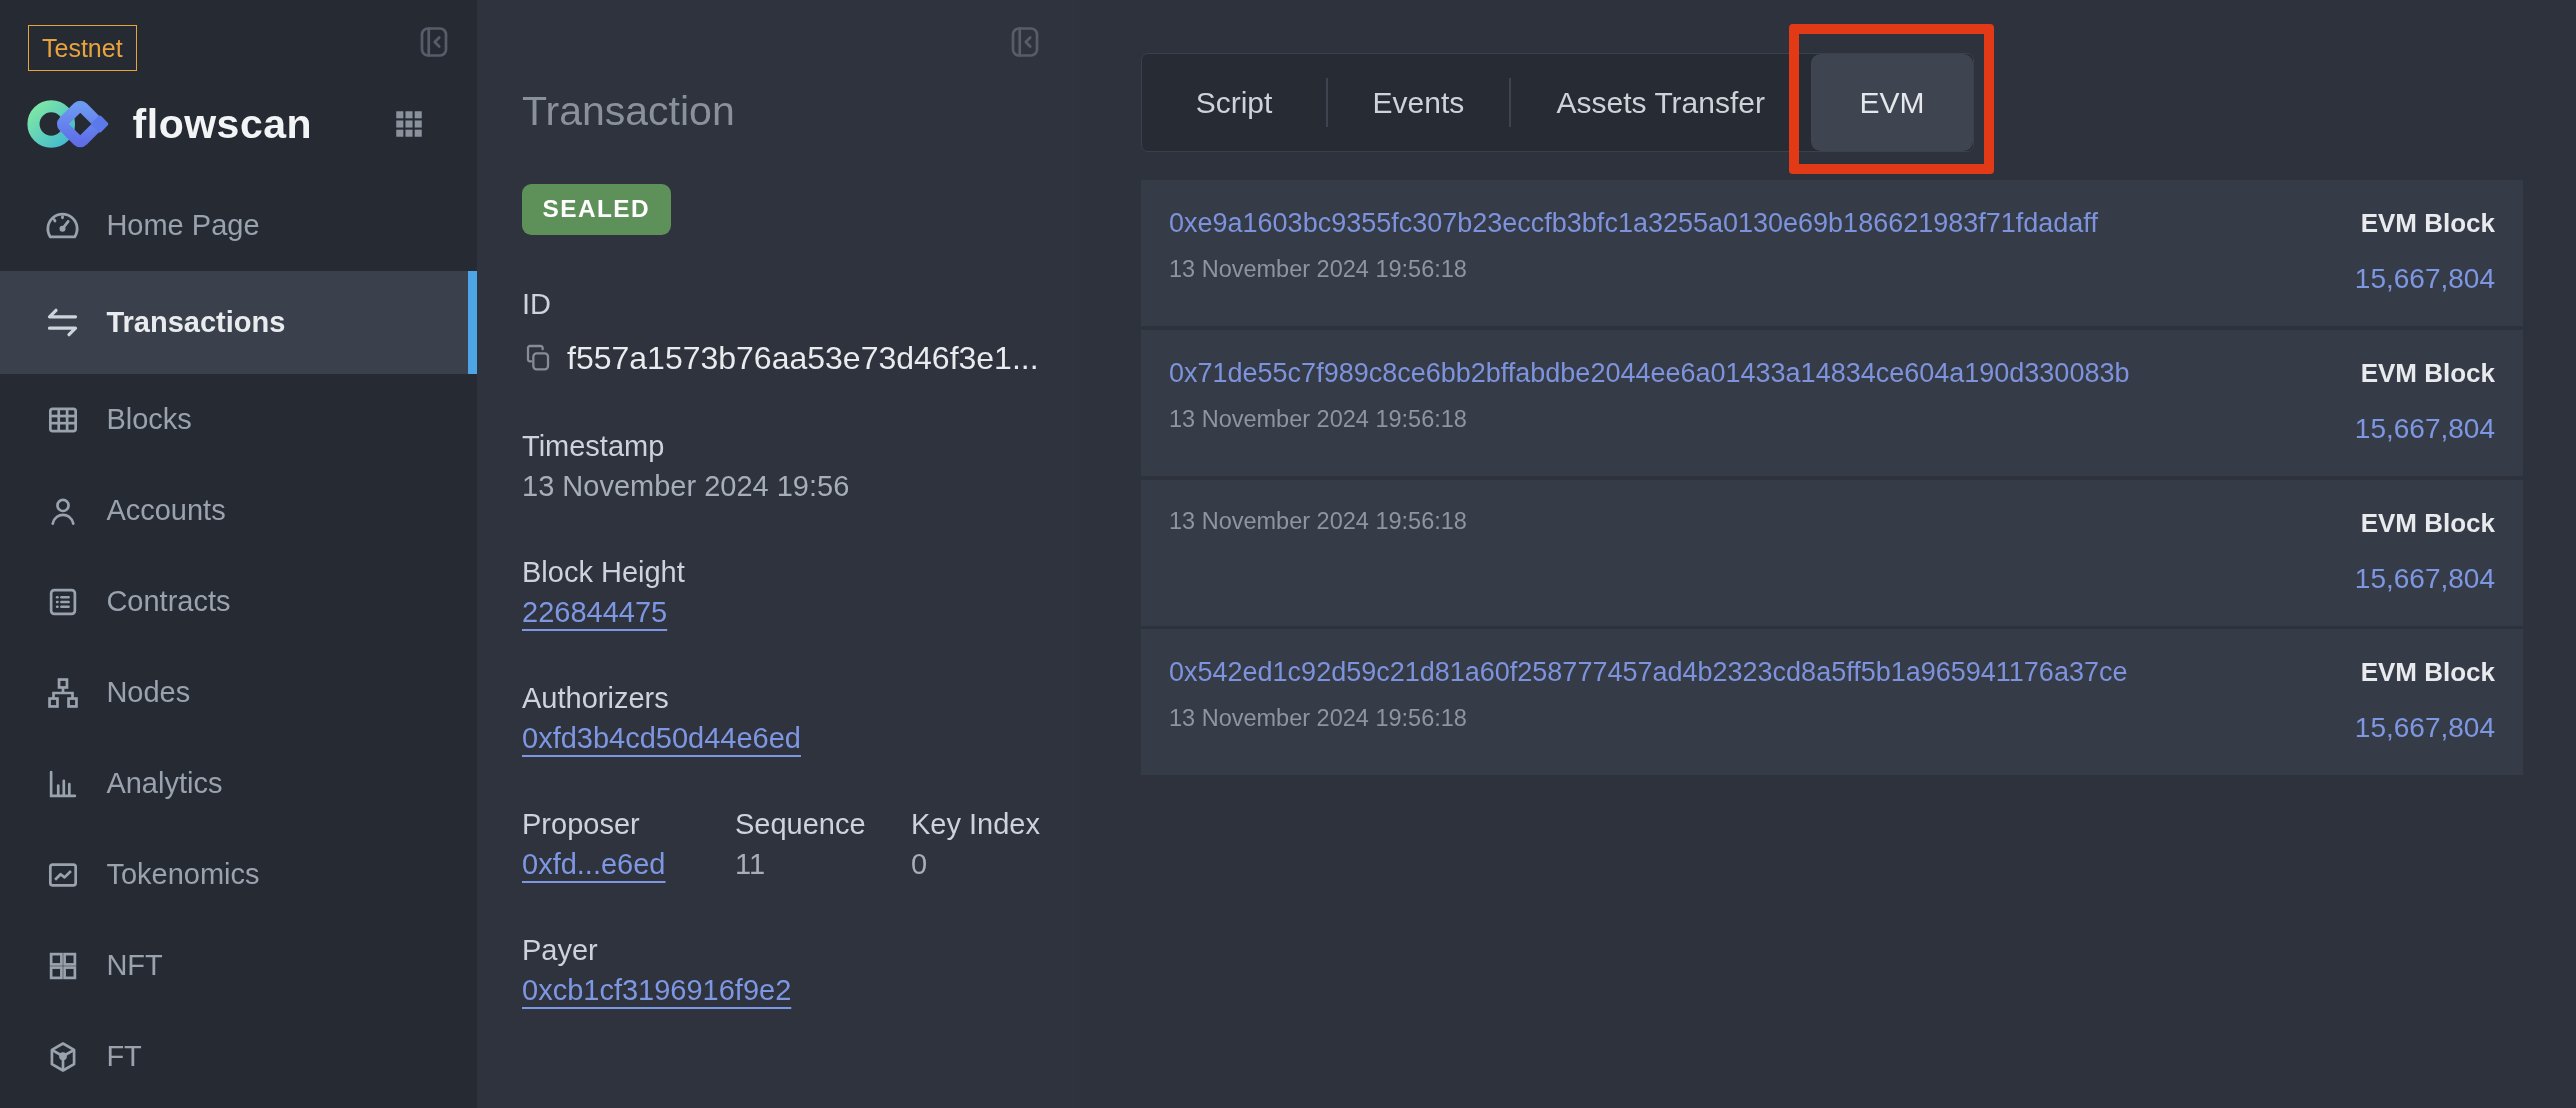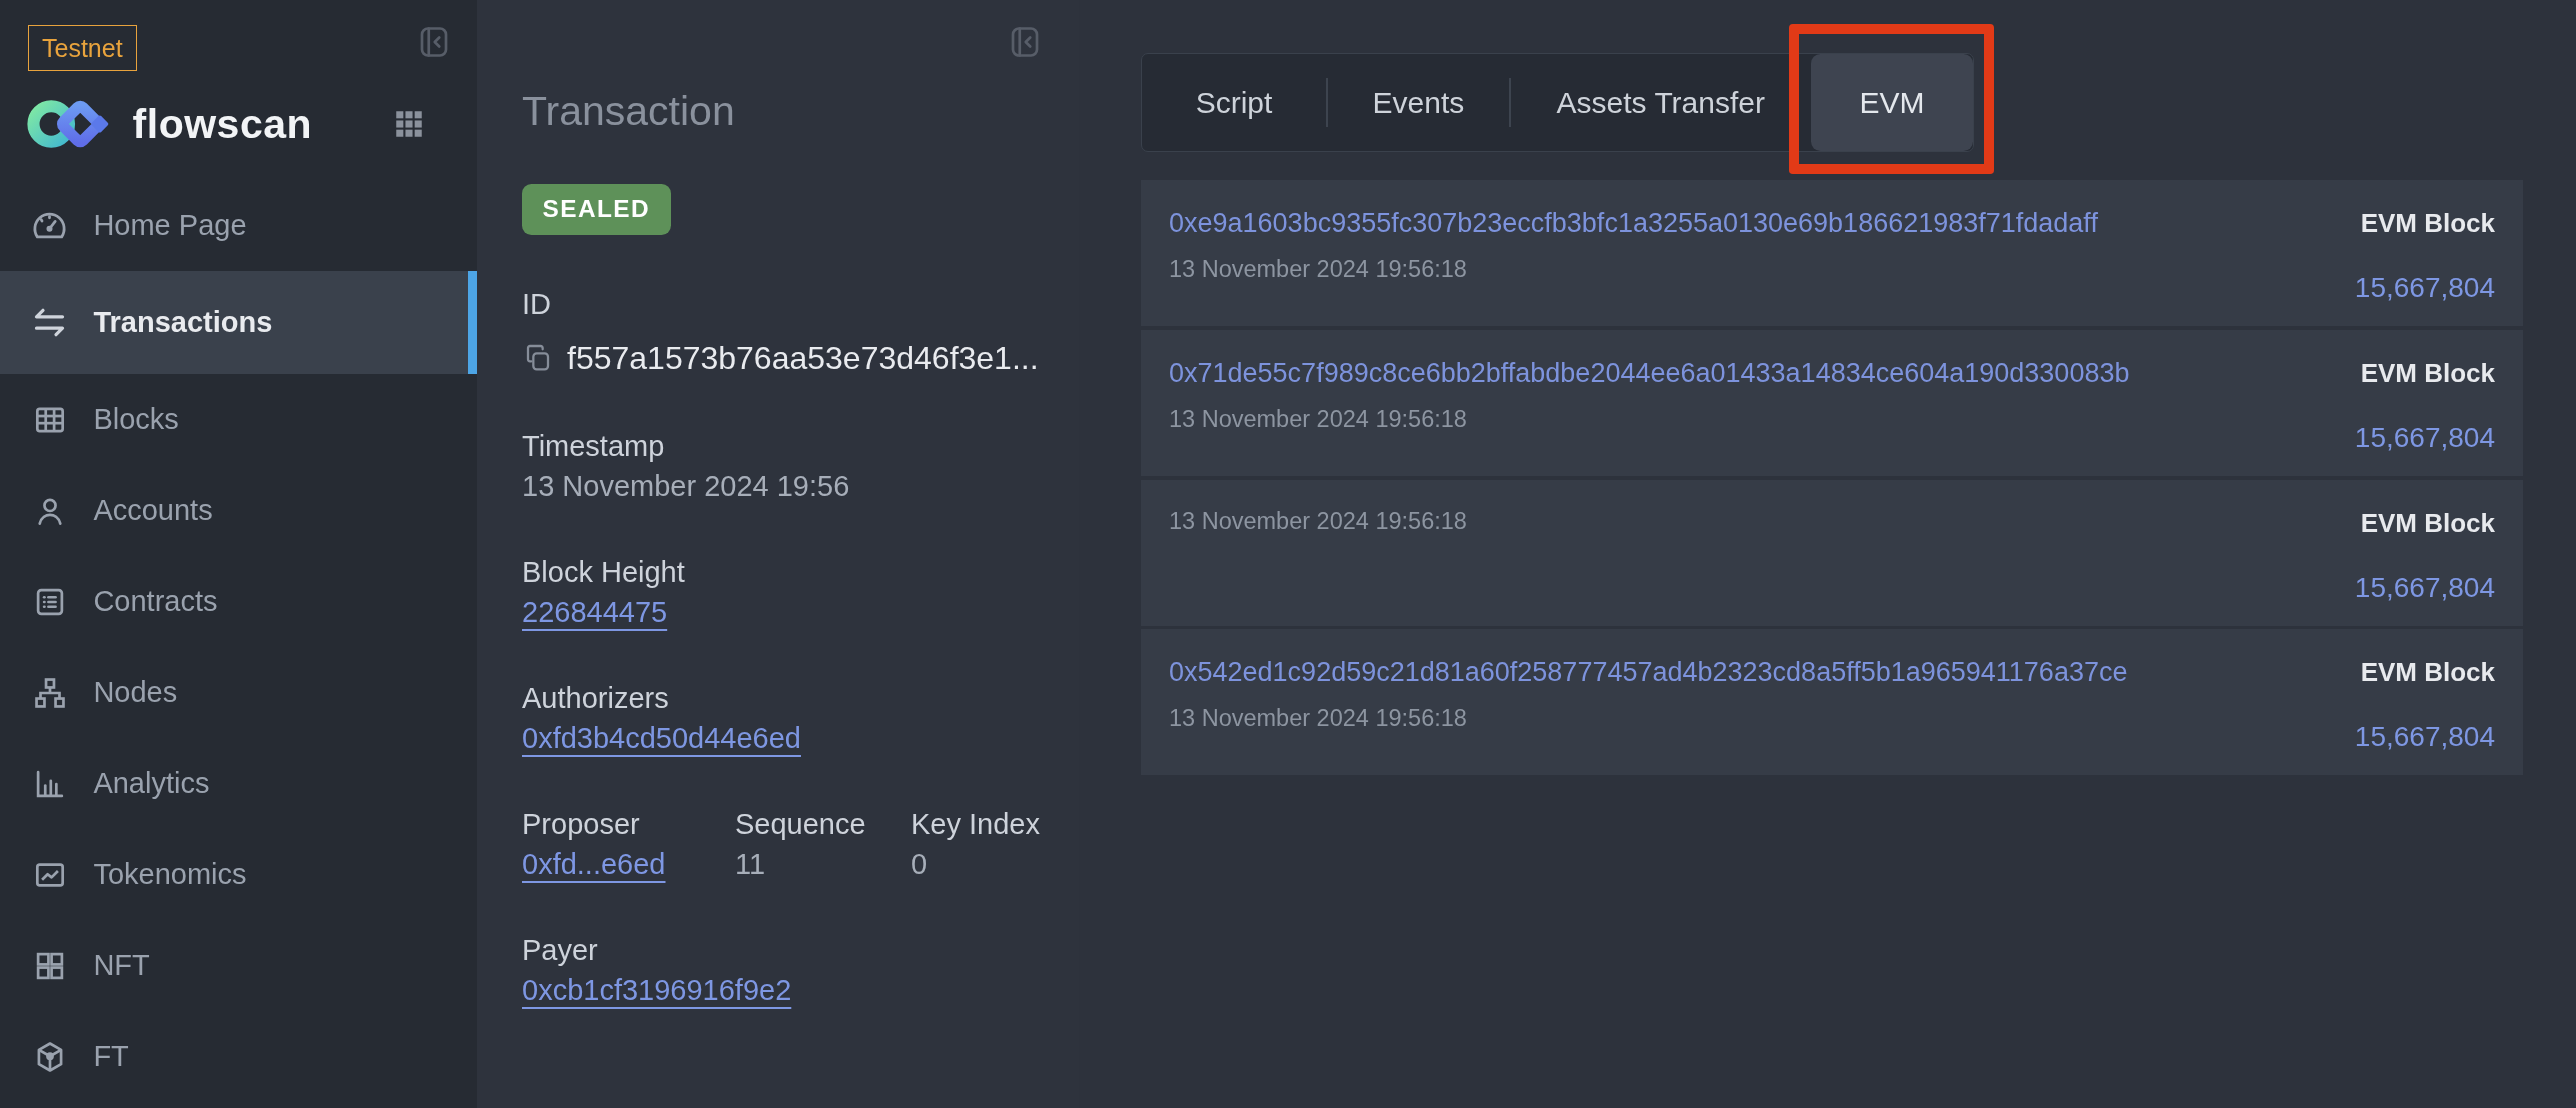--- a/index.html
+++ b/index.html
@@ -29,21 +29,21 @@
     display:flex; align-items:center;
   }
   .brand-text {
     font-size:41px; font-weight:700; color:#f2f4f6; margin-left:20.6px;
     letter-spacing:0.5px;
   }
   .apps-icon { margin-left:auto; margin-right:24.4px; color:#8a919c; }
 
   .nav { position:absolute; left:0; top:180px; width:477px; }
   .nav-item {
-    height:91px; display:flex; align-items:center; padding-left:30px;
+    height:91px; display:flex; align-items:center; padding-left:43px;
     color:#9aa2ae; font-size:29px; cursor:pointer; position:relative;
   }
   .nav-item .nav-icon { width:39px; display:flex; justify-content:center; color:#9aa2ae; }
   .nav-item .nav-label { margin-left:24.4px; }
   .nav-item.active {
     height:103px; background:#3a414c; color:#e9ebef; font-weight:700;
   }
   .nav-item.active .nav-icon { color:#cfd4dc; }
   .nav-item.active .active-bar {
     position:absolute; right:0; top:0; width:9.4px; height:100%; background:#4da5e6;
@@ -91,21 +91,21 @@
     background:#3e4450; border-radius:9.4px; color:#e4e8ed;
   }
   .rows { position:absolute; left:62px; top:180px; width:1382px; display:flex; flex-direction:column; gap:3.8px; }
   .evm-row {
     background:#363c47; height:146px; padding:28px 28px 0 28px;
     display:flex; justify-content:space-between;
   }
   .row-left { display:flex; flex-direction:column; gap:17px; }
   .row-hash { font-size:27px; color:#7d93dd; cursor:pointer; }
   .row-time { font-size:23.5px; color:#8d95a1; }
-  .row-right { display:flex; flex-direction:column; gap:33px; align-items:flex-end; }
+  .row-right { display:flex; flex-direction:column; gap:24px; align-items:flex-end; }
   .row-block-label { font-size:26px; font-weight:600; color:#e8eaee; }
   .row-block-num { font-size:28px; color:#7e97e3; cursor:pointer; }
 
   
   .annotation-box {
     position:absolute; left:1789px; top:24.4px; width:205px; height:150px;
     border:10.3px solid #e23a17; border-radius:3.8px; z-index:50; pointer-events:none;
   }
 
   svg { display:block; }

